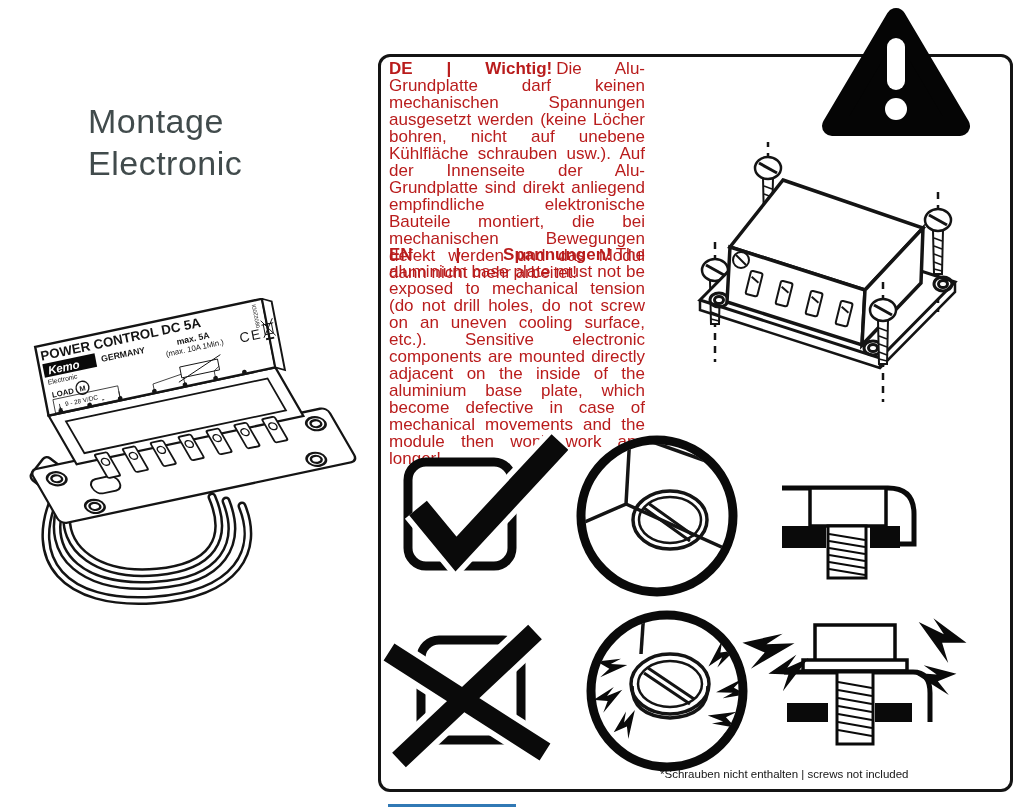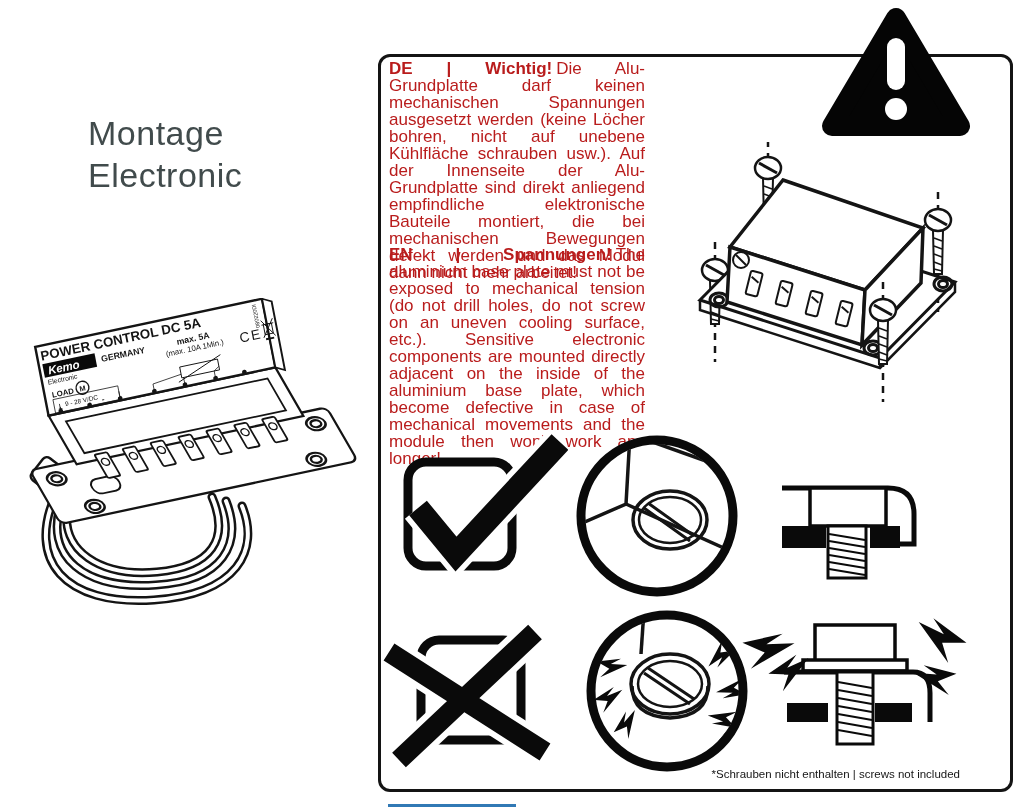--- a/index.html
+++ b/index.html
@@ -1,27 +1,27 @@
 <!DOCTYPE html>
 <html><head>
 <meta charset="utf-8">
 <style>
   html,body{margin:0;padding:0;background:#ffffff;}
   .page{position:relative;width:1015px;height:809px;background:#ffffff;overflow:hidden;
         font-family:"Liberation Sans", sans-serif;color:#1c1c1c;}
   .abs{position:absolute;}
-  .page-title{left:88px;top:100px;font-size:34px;line-height:42px;color:#414b4c;letter-spacing:0.5px;margin-top:12px;}
+  .page-title{left:88px;top:100px;font-size:34px;line-height:42px;color:#414b4c;letter-spacing:0.5px;}
   .warnbox{left:378px;top:54px;width:629px;height:732px;border:3px solid #141414;border-radius:12px;background:#ffffff;}
   .warn-par{position:absolute;left:389px;width:256px;font-size:17px;line-height:17px;text-align:justify;color:#b91c1c;}
   .warn-par b{margin-right:4px;}
   .de-par{top:60px;}
   .en-par{top:246px;}
   .qty{left:646px;top:128px;font-size:58px;line-height:1;font-weight:bold;color:#0a0a0a;
        letter-spacing:-2px;-webkit-text-stroke:2.5px #0a0a0a;}
-  .footnote{left:660px;top:768px;width:300px;text-align:right;font-size:11.5px;color:#161616;}
+  .footnote{left:660px;top:768px;width:300px;text-align:left;font-size:11.5px;color:#161616;}
   .link-line{left:388px;top:804px;width:128px;height:3px;background:#3179b5;}
   svg{display:block;}
   svg text{font-family:"Liberation Sans", sans-serif;}
 </style>
 </head>
 <body>
 
 <div class="page">
 
   <div class="abs page-title">

